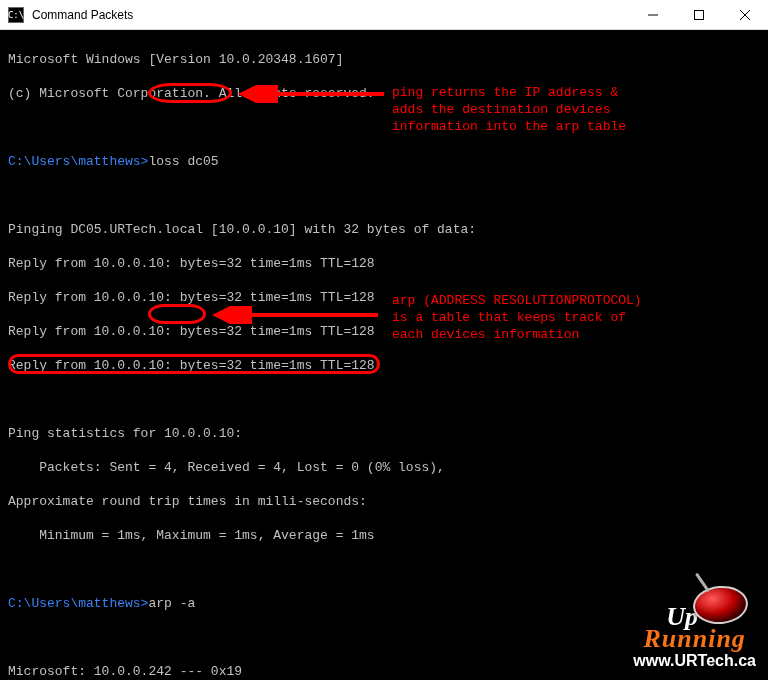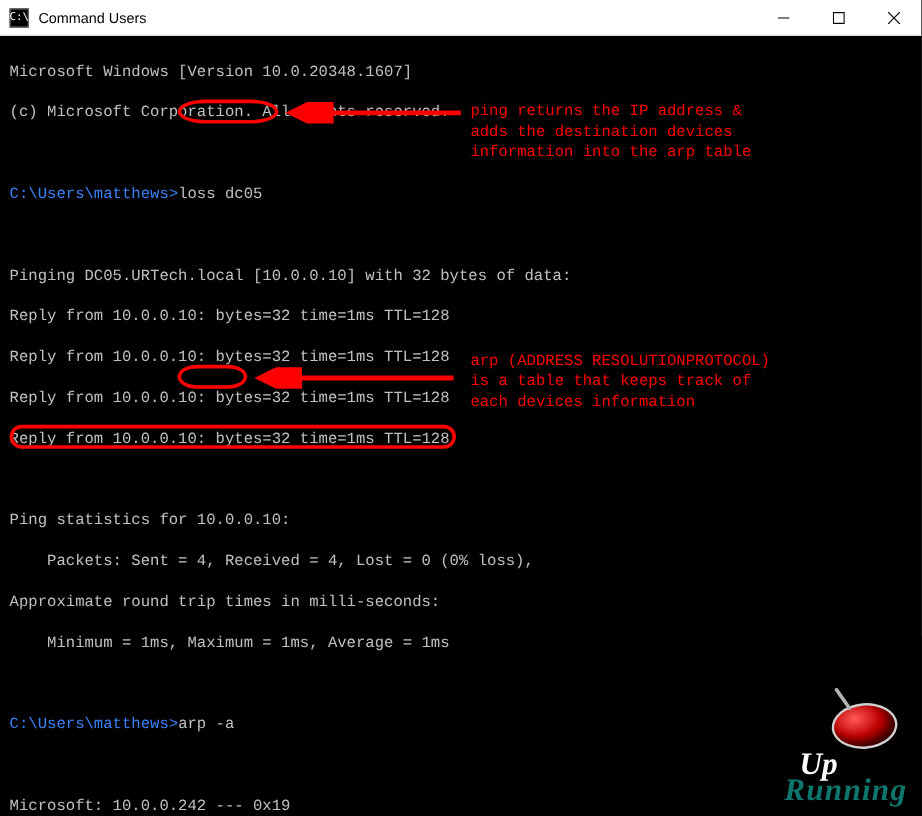--- a/index.html
+++ b/index.html
@@ -86,21 +86,21 @@
     pointer-events:none;
   }
   .logo .brand {
     font-family: "Times New Roman", serif;
     font-style:italic;
     font-weight:bold;
     font-size:26px;
     line-height:22px;
   }
   .logo .brand .up { color:#ffffff; display:block; text-align:right; padding-right:58px;}
-  .logo .brand .running { color:#0f766e; letter-spacing:1px;}
+  .logo .brand .running { color:#f97316; letter-spacing:1px;}
   .logo .url { color:#fff; font-size:16px; font-weight:600; margin-top:2px; }
   .mouse {
     width:55px; height:38px;
     border-radius:50%;
     background:radial-gradient(ellipse at 35% 30%, #ff5a5a 0%, #c00000 45%, #500000 95%);
     border:2px solid #d0d0d0;
     position:absolute;
     right:8px;
     bottom:46px;
     transform:rotate(-5deg);
@@ -133,21 +133,21 @@
     border-radius:12px;
     pointer-events:none;
   }
 </style>
 </head>
 <body>
 
 <div class="titlebar">
   <div class="left">
     <div class="cmd-icon">C:\</div>
-    <div>Command Users</div>
+    <div>Command Packets</div>
   </div>
   <div class="winctrls">
     <div class="btn">
       <svg viewBox="0 0 10 10">
           <path d="M0 5 H10" stroke="#000" stroke-width="1"></path>
         </svg>
     </div>
     <div class="btn">
       <svg viewBox="0 0 10 10">
           <rect x="0.5" y="0.5" width="9" height="9" fill="none" stroke="#000" stroke-width="1"></rect>
@@ -221,13 +221,14 @@
 <div class="annot" style="left:392px; top:292px;">arp (ADDRESS RESOLUTIONPROTOCOL)
 is a table that keeps track of
 each devices information</div>
 
 <div class="logo">
   <div class="mouse"></div>
   <div class="brand">
     <span class="up">Up</span>
     <span class="running">Running</span>
   </div>
+  <div class="url">www.URTech.ca</div>
 </div>
 
 </body></html>

